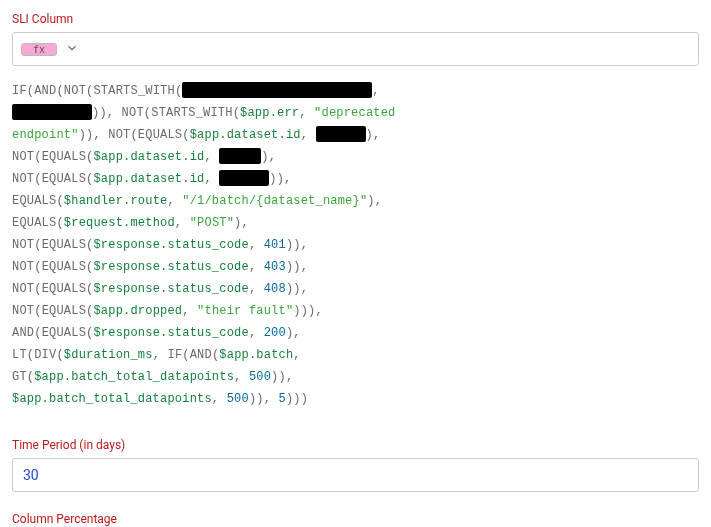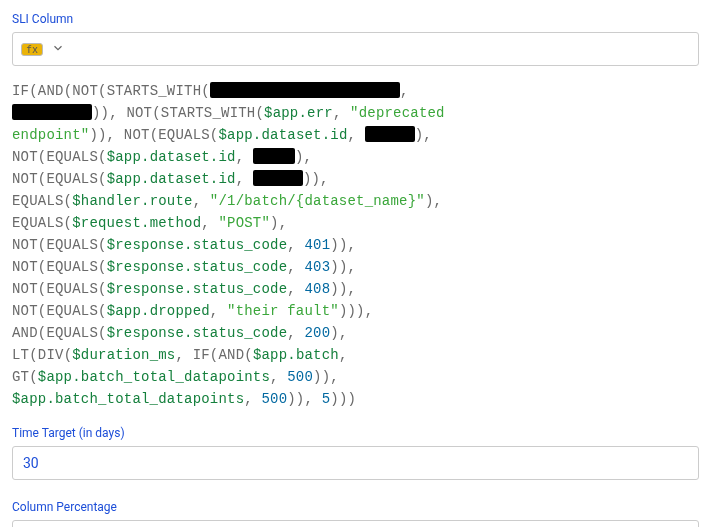--- a/index.html
+++ b/index.html
@@ -5,59 +5,59 @@
   * { box-sizing: border-box; margin: 0; padding: 0; }
   body {
     font-family: -apple-system, BlinkMacSystemFont, "Segoe UI", Roboto, sans-serif;
     background: #fff;
     color: #333;
     padding: 12px;
     width: 711px;
   }
   .field-label {
     font-size: 12px;
-    color: #1d4ed8;
+    color: #b91c1c;
     margin-bottom: 6px;
     display: block;
   }
   .sli-select {
     border: 1px solid #ccc;
     border-radius: 3px;
     padding: 4px 8px;
     display: flex;
     align-items: center;
     gap: 8px;
     height: 34px;
     margin-bottom: 14px;
     position: relative;
   }
   .fx-badge {
     border: 1px solid #bbb;
     border-radius: 3px;
-    padding: 0 4px;
+    padding: 0 11px;
     font-size: 10px;
     color: #555;
     font-family: ui-monospace, Menlo, Consolas, monospace;
-    background: #eab308;
+    background: #f9a8d4;
   }
   .sli-value {
     font-family: ui-monospace, Menlo, Consolas, monospace;
     font-size: 14px;
     color: #444;
     flex: 1;
   }
   .chev {
     color: #666;
   }
   .code-block {
     font-family: ui-monospace, Menlo, Consolas, "Liberation Mono", monospace;
-    font-size: 14px;
+    font-size: 12px;
     line-height: 22px;
     color: #555;
-    margin-bottom: 16px;
+    margin-bottom: 28px;
     letter-spacing: 0.2px;
     white-space: pre-wrap;
     word-break: break-word;
   }
   .code-block .pn { color: #6a6a6a; } 
   .code-block .fn { color: #6a6a6a; } 
   .code-block .var { color: #15803d; } 
   .code-block .str { color: #3aa63a; } 
   .code-block .num { color: #0369a1; } 
   .redact {
@@ -91,20 +91,20 @@
       <svg width="14" height="14" viewBox="0 0 24 24" fill="none" stroke="currentColor" stroke-width="2">
           <polyline points="6 9 12 15 18 9"></polyline>
         </svg>
     </span>
   </div>
 </div>
 
 <div class="code-block" id="expr"><span class="fn">IF</span><span class="pn">(</span><span class="fn">AND</span><span class="pn">(</span><span class="fn">NOT</span><span class="pn">(</span><span class="fn">STARTS_WITH</span><span class="pn">(</span><span class="redact" style="width: 190px; height: 16px;"></span><span class="pn">,</span><br><span class="redact" style="width: 80px; height: 16px;"></span><span class="pn">)), </span><span class="fn">NOT</span><span class="pn">(</span><span class="fn">STARTS_WITH</span><span class="pn">(</span><span class="var">$app.err</span><span class="pn">, </span><span class="str">"deprecated</span><br><span class="str">endpoint"</span><span class="pn">)), </span><span class="fn">NOT</span><span class="pn">(</span><span class="fn">EQUALS</span><span class="pn">(</span><span class="var">$app.dataset.id</span><span class="pn">, </span><span class="redact" style="width: 50px; height: 16px;"></span><span class="pn">),</span><br><span class="fn">NOT</span><span class="pn">(</span><span class="fn">EQUALS</span><span class="pn">(</span><span class="var">$app.dataset.id</span><span class="pn">, </span><span class="redact" style="width: 42px; height: 16px;"></span><span class="pn">),</span><br><span class="fn">NOT</span><span class="pn">(</span><span class="fn">EQUALS</span><span class="pn">(</span><span class="var">$app.dataset.id</span><span class="pn">, </span><span class="redact" style="width: 50px; height: 16px;"></span><span class="pn">)),</span><br><span class="fn">EQUALS</span><span class="pn">(</span><span class="var">$handler.route</span><span class="pn">, </span><span class="str">"/1/batch/{dataset_name}"</span><span class="pn">),</span><br><span class="fn">EQUALS</span><span class="pn">(</span><span class="var">$request.method</span><span class="pn">, </span><span class="str">"POST"</span><span class="pn">),</span><br><span class="fn">NOT</span><span class="pn">(</span><span class="fn">EQUALS</span><span class="pn">(</span><span class="var">$response.status_code</span><span class="pn">, </span><span class="num">401</span><span class="pn">)),</span><br><span class="fn">NOT</span><span class="pn">(</span><span class="fn">EQUALS</span><span class="pn">(</span><span class="var">$response.status_code</span><span class="pn">, </span><span class="num">403</span><span class="pn">)),</span><br><span class="fn">NOT</span><span class="pn">(</span><span class="fn">EQUALS</span><span class="pn">(</span><span class="var">$response.status_code</span><span class="pn">, </span><span class="num">408</span><span class="pn">)),</span><br><span class="fn">NOT</span><span class="pn">(</span><span class="fn">EQUALS</span><span class="pn">(</span><span class="var">$app.dropped</span><span class="pn">, </span><span class="str">"their fault"</span><span class="pn">))),</span><br><span class="fn">AND</span><span class="pn">(</span><span class="fn">EQUALS</span><span class="pn">(</span><span class="var">$response.status_code</span><span class="pn">, </span><span class="num">200</span><span class="pn">),</span><br><span class="fn">LT</span><span class="pn">(</span><span class="fn">DIV</span><span class="pn">(</span><span class="var">$duration_ms</span><span class="pn">, </span><span class="fn">IF</span><span class="pn">(</span><span class="fn">AND</span><span class="pn">(</span><span class="var">$app.batch</span><span class="pn">,</span><br><span class="fn">GT</span><span class="pn">(</span><span class="var">$app.batch_total_datapoints</span><span class="pn">, </span><span class="num">500</span><span class="pn">)),</span><br><span class="var">$app.batch_total_datapoints</span><span class="pn">, </span><span class="num">500</span><span class="pn">)), </span><span class="num">5</span><span class="pn">)))</span></div>
 
 <div class="group">
-  <label class="field-label">Time Target (in days)</label>
+  <label class="field-label">Time Period (in days)</label>
   <input class="text-input" type="text" value="30" style="">
 </div>
 
 <div class="group">
   <label class="field-label">Column Percentage</label>
   <input class="text-input" type="text" value="99.99" style="">
 </div>
 
 </body></html>

